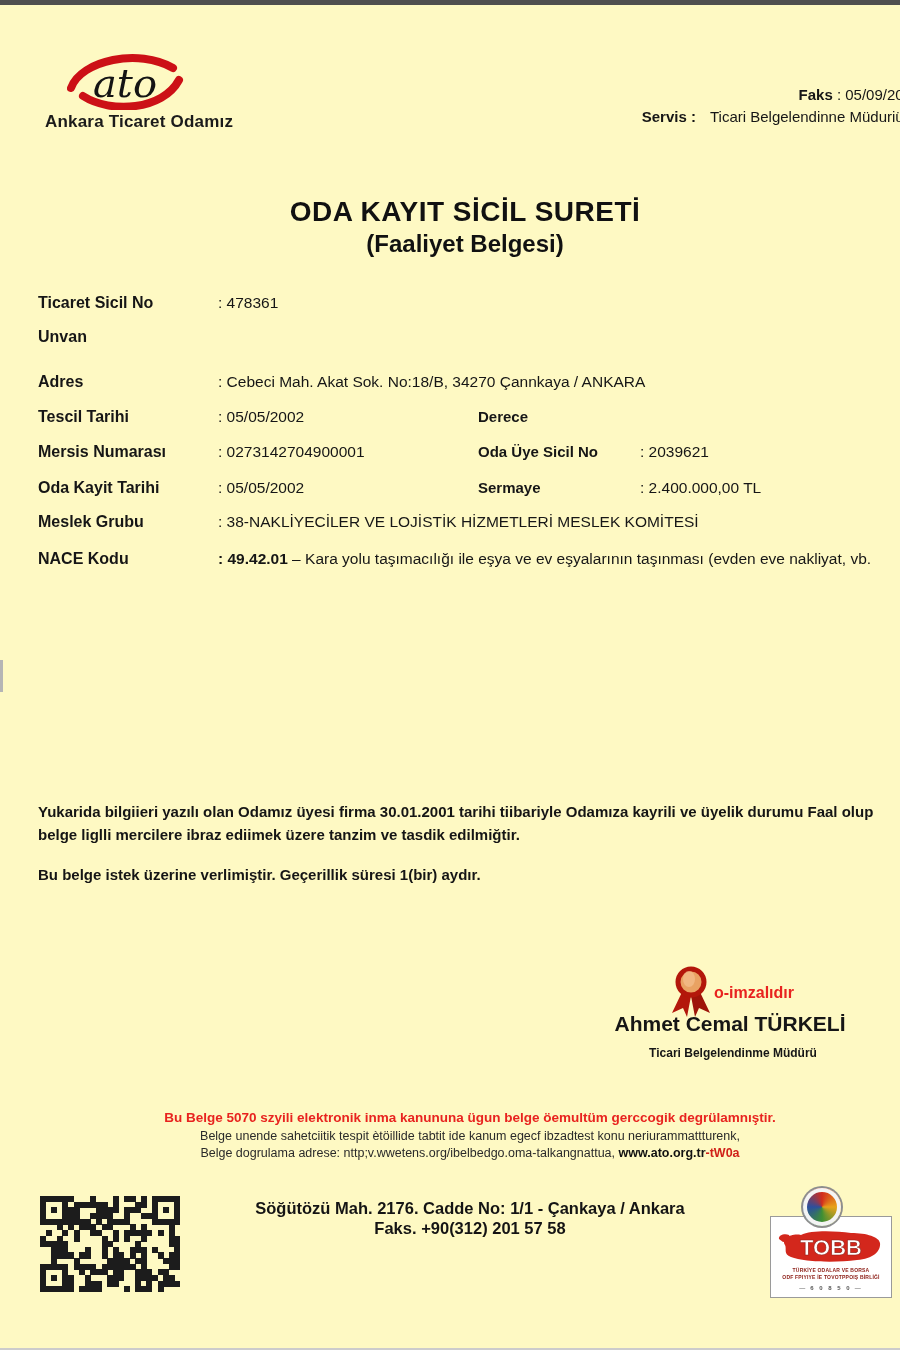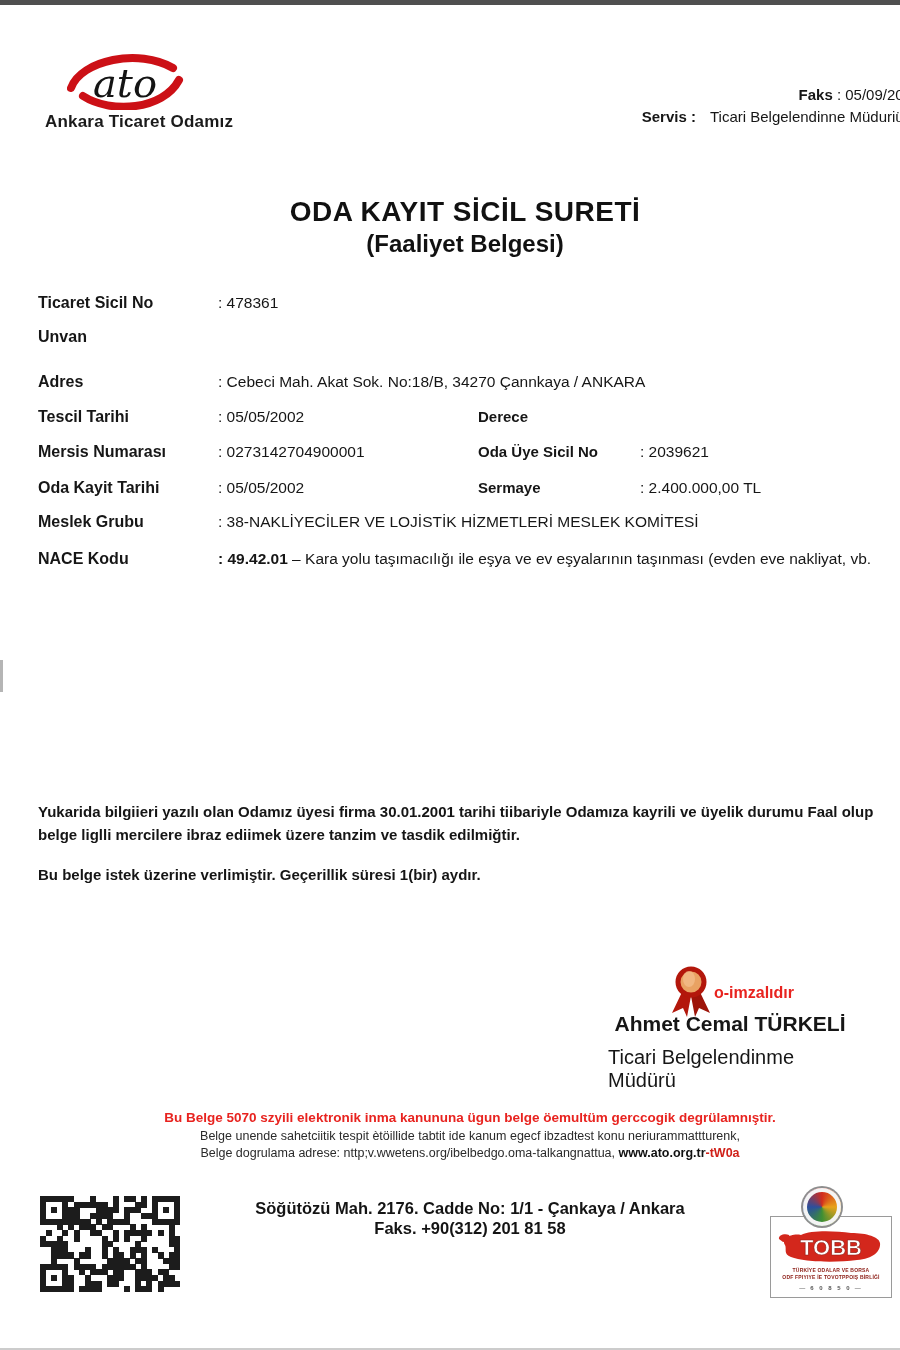--- a/index.html
+++ b/index.html
@@ -1,16 +1,16 @@
 <!DOCTYPE html>
 <html><head>
 <meta charset="utf-8">
 <style>
   html,body{margin:0;padding:0;background:#e8e8e8;}
-  .page{position:relative;width:900px;height:1350px;background:#ffffff;overflow:hidden;
+  .page{position:relative;width:900px;height:1350px;background:#fef9c3;overflow:hidden;
         font-family:"Liberation Sans",sans-serif;color:#161616;margin:0 auto;}
   .topbar{position:absolute;top:0;left:0;right:0;height:5px;background:#4f4f4f;}
   .bottomline{position:absolute;bottom:0;left:0;right:0;height:2px;background:#cccccc;}
   .edge-tick{position:absolute;left:0;top:660px;width:3px;height:32px;background:#b5b5b5;}
 
   
   .logo-block{position:absolute;left:45px;top:52px;width:190px;}
   .logo-svg{display:block;margin-left:22px;}
   .org-name{font-size:17px;font-weight:bold;letter-spacing:.2px;margin-top:2px;color:#1b1b1b;}
   .hdr-right{position:absolute;top:84px;right:-12px;text-align:right;font-size:15px;line-height:22px;white-space:nowrap;}
@@ -31,21 +31,21 @@
   .val-bold{font-weight:bold;font-size:16.5px;}
   .code-bold{font-weight:bold;}
 
   
   .para{position:absolute;left:38px;width:848px;font-size:15px;font-weight:bold;line-height:23px;color:#151515;}
 
   
   .seal{position:absolute;left:670px;top:966px;}
   .eimza{position:absolute;left:714px;top:984px;font-size:16px;font-weight:bold;color:#e8231f;}
   .sig-name{position:absolute;left:598px;top:1012px;width:264px;text-align:center;font-size:21px;font-weight:bold;}
-  .sig-title{position:absolute;left:608px;top:1046px;width:250px;font-size:20px;font-weight:normal;}
+  .sig-title{position:absolute;left:608px;top:1046px;width:250px;text-align:center;font-size:12px;font-weight:bold;}
 
   
   .legal{position:absolute;left:30px;width:880px;text-align:center;white-space:nowrap;}
   .legal1{top:1110px;font-size:13.5px;font-weight:bold;color:#e8231f;}
   .legal2{top:1129px;font-size:12.5px;color:#2a2a2a;}
   .legal3{top:1146px;font-size:12.5px;color:#2a2a2a;}
   .legal3 .site{font-weight:bold;color:#111;}
   .legal3 .suffix{color:#d02018;font-weight:bold;}
 
   
@@ -373,21 +373,21 @@
       <div class="m" style="left: 56px; top: 90.3529px; width: 6px; height: 6.04706px;"></div>
       <div class="m" style="left: 84px; top: 90.3529px; width: 6px; height: 6.04706px;"></div>
       <div class="m" style="left: 95.2px; top: 90.3529px; width: 6px; height: 6.04706px;"></div>
       <div class="m" style="left: 100.8px; top: 90.3529px; width: 6px; height: 6.04706px;"></div>
       <div class="m" style="left: 106.4px; top: 90.3529px; width: 6px; height: 6.04706px;"></div>
       <div class="m" style="left: 117.6px; top: 90.3529px; width: 6px; height: 6.04706px;"></div>
     </div>
 
   <div class="f-center">
     <div>Söğütözü Mah. 2176. Cadde No: 1/1 - Çankaya / Ankara</div>
-    <div>Faks. +90(312) 201 81 58</div>
+    <div>Faks. +90(312) 201 57 58</div>
   </div>
 
   <div class="tobb-box">
     <svg class="tobb-map" width="108" height="38" viewBox="0 0 108 38">
       <path d="M8,16 C4,10 14,4 24,6 C34,1 58,2 74,4 C90,4 102,8 103,14 C104,22 96,30 80,31 C58,34 26,33 14,28 C6,25 10,20 8,16 Z" fill="#d3271c"></path>
       <path d="M2,10 C1,6 8,4 12,6 C14,9 10,13 6,13 Z" fill="#d3271c"></path>
       <text x="54" y="26" text-anchor="middle" font-family="Liberation Sans, sans-serif" font-weight="bold" font-size="22" fill="#ffffff" stroke="#8b1a12" stroke-width="0.6">TOBB</text>
     </svg>
     <div class="tobb-cap cap1">TÜRKİYE ODALAR VE BORSA</div>
     <div class="tobb-cap cap2">ODF FPIYIYE İE TOVOTPPOIŞ BİRLİĞİ</div>

